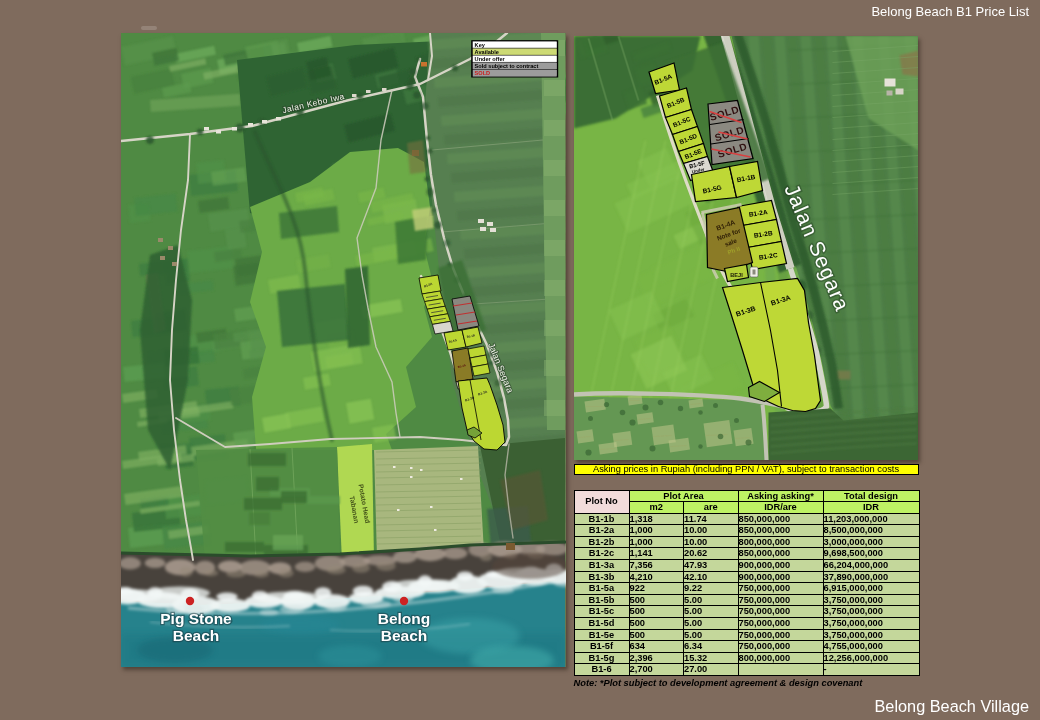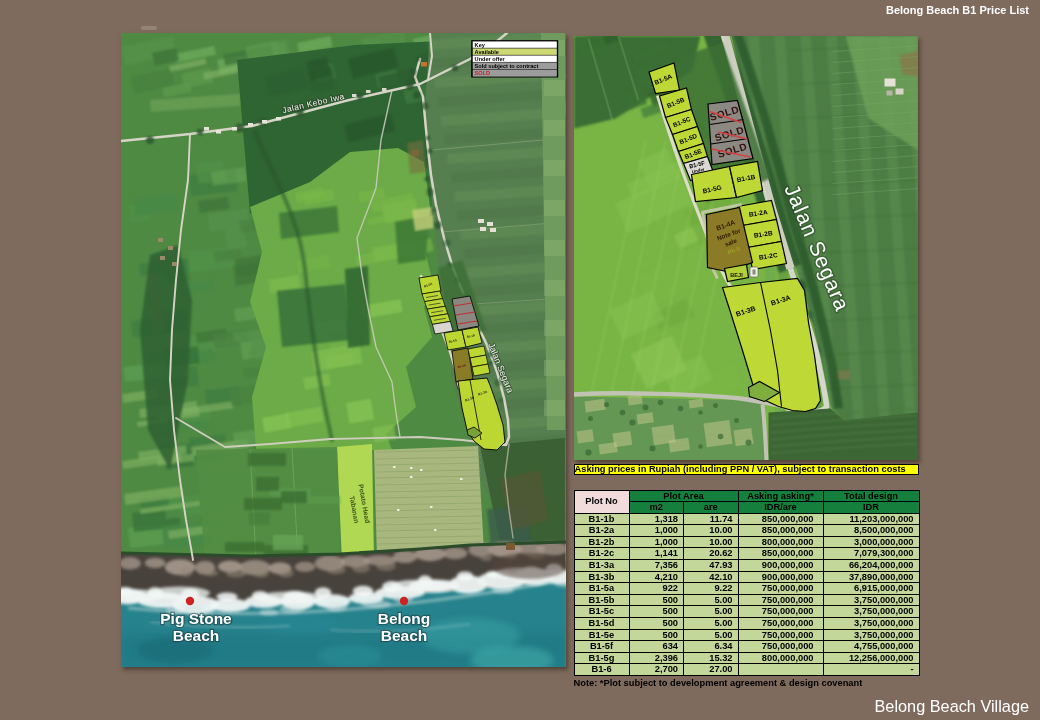--- a/index.html
+++ b/index.html
@@ -1,29 +1,29 @@
 <!DOCTYPE html>
 <html><head><meta charset="utf-8"><style>
 html,body{margin:0;padding:0;width:1040px;height:720px;overflow:hidden}
 body{background:#7f6b5d;font-family:"Liberation Sans", sans-serif;position:relative}
-#t1{position:absolute;top:4px;right:11px;color:#fff;font-weight:bold;font-size:11px}
+#t1{position:absolute;top:4px;right:11px;color:#fff;font-weight:normal;font-size:13px}
 #t2{position:absolute;bottom:4px;right:11px;color:#fff;font-weight:normal;font-size:16.3px}
 #leftmap,#rightmap{position:absolute;box-shadow:2px 3px 4px rgba(40,28,20,0.5)}
 #leftmap{left:121px;top:33px}
 #rightmap{left:573.5px;top:35.5px}
 #tablewrap{position:absolute;left:573.5px;top:463.5px;width:345px}
-#ybar{background:#ffff00;border:1px solid #000;height:9px;line-height:9.5px;text-align:left;font-size:9.3px;font-weight:bold;color:#000}
+#ybar{background:#ffff00;border:1px solid #000;height:9px;line-height:9.5px;text-align:center;font-size:9.3px;font-weight:normal;color:#000}
 #price{border-collapse:collapse;width:345px;table-layout:fixed;margin-top:15px}
 #price td{border:1px solid #000;font-size:9.3px;font-weight:bold;color:#000;padding:0;height:10.6px;line-height:10.6px;overflow:hidden}
-#price tr.h td{background:#15803d;text-align:center}
+#price tr.h td{background:#bef264;text-align:center}
 #price td.pn{background:#c4d79b;text-align:center}
 #price tr.h td.pn{background:#f2dcdb}
-#price td.num{background:#c4d79b;text-align:right;padding-right:5px}
+#price td.num{background:#c4d79b;padding-right:5px}
 #price td.pr{padding-right:9px}
-#note{font-size:9.3px;font-weight:bold;color:#000;margin-top:1.5px}
+#note{font-size:9.3px;font-style:italic;font-weight:bold;color:#000;margin-top:1.5px}
 </style></head><body>
 <div id="t1">Belong Beach B1 Price List</div>
 <div style="position:absolute;left:141px;top:26px;width:16px;height:4px;background:rgba(165,152,140,0.55);border-radius:2px"></div>
 <div id="t2">Belong Beach Village</div>
 <svg id="leftmap" width="444.5" height="634" viewBox="121 33 444.5 634" font-family="Liberation Sans, sans-serif">
 <defs>
 <filter id="blur1" x="-15%" y="-15%" width="130%" height="130%">
         <feGaussianBlur stdDeviation="1.1"></feGaussianBlur>
       </filter>
 <filter id="blur15" x="-15%" y="-15%" width="130%" height="130%">
@@ -742,21 +742,21 @@
           <td class="num">1,000</td>
           <td class="num">10.00</td>
           <td class="num pr">800,000,000</td>
           <td class="num">3,000,000,000</td>
         </tr>
 <tr>
           <td class="pn">B1-2c</td>
           <td class="num">1,141</td>
           <td class="num">20.62</td>
           <td class="num pr">850,000,000</td>
-          <td class="num">7,079,300,000</td>
+          <td class="num">9,698,500,000</td>
         </tr>
 <tr>
           <td class="pn">B1-3a</td>
           <td class="num">7,356</td>
           <td class="num">47.93</td>
           <td class="num pr">900,000,000</td>
           <td class="num">66,204,000,000</td>
         </tr>
 <tr>
           <td class="pn">B1-3b</td>

